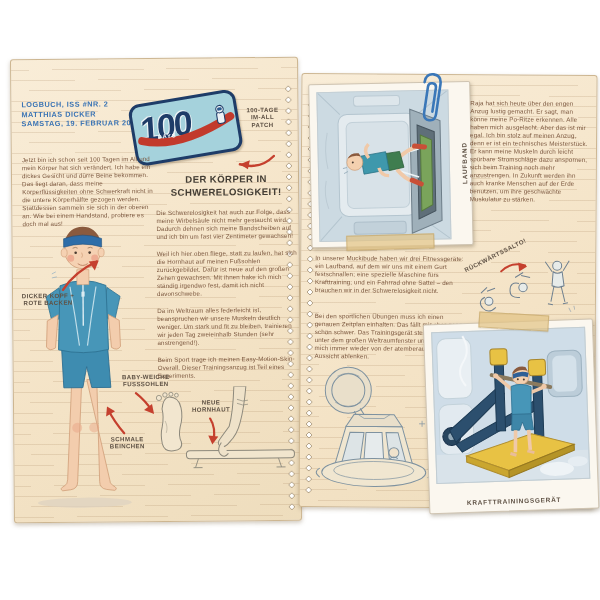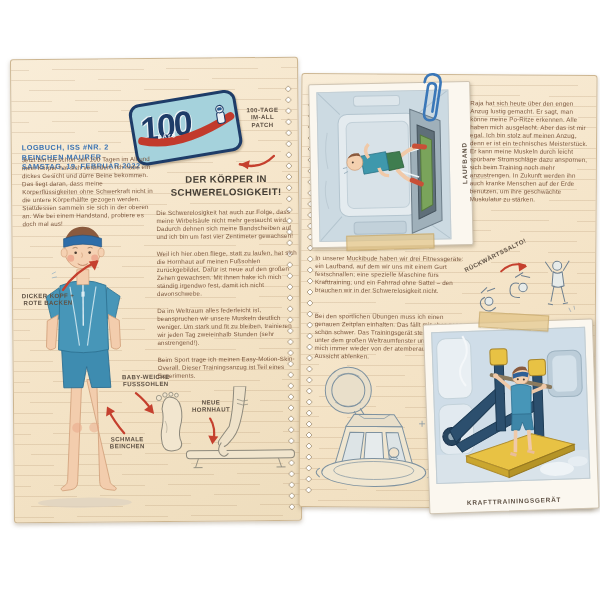--- a/index.html
+++ b/index.html
@@ -45,23 +45,23 @@
        box-shadow:0 1px 1px rgba(120,100,60,0.2);}
   svg{display:block;}
   .abs{position:absolute;}
 </style>
 </head>
 <body>
 
 <div class="page" style="left:12px;top:58px;width:286px;height:462px;transform:rotate(-0.5deg);">
   <div class="ring-strip left-rings"></div>
 
-  <div class="hdr" style="left:10px;top:40px;margin-top:43px;">
+  <div class="hdr" style="left:10px;top:40px;">
     <div>LOGBUCH, ISS #NR. 2</div>
-    <div>BEINCHEN MAURER</div>
+    <div>MATTHIAS DICKER</div>
     <div>SAMSTAG, 19. FEBRUAR 2022</div>
   </div>
 
   <div class="patch">
     <div class="patch-num">100</div>
     <svg class="patch-swoosh" viewBox="0 0 102 56">
       <path d="M6,34 Q42,48 97,24" stroke="#c23a2c" stroke-width="8" fill="none" stroke-linecap="round"></path>
     </svg>
     <span class="patch-days">DAYS</span>
     <svg class="patch-astro" viewBox="0 0 20 30">

